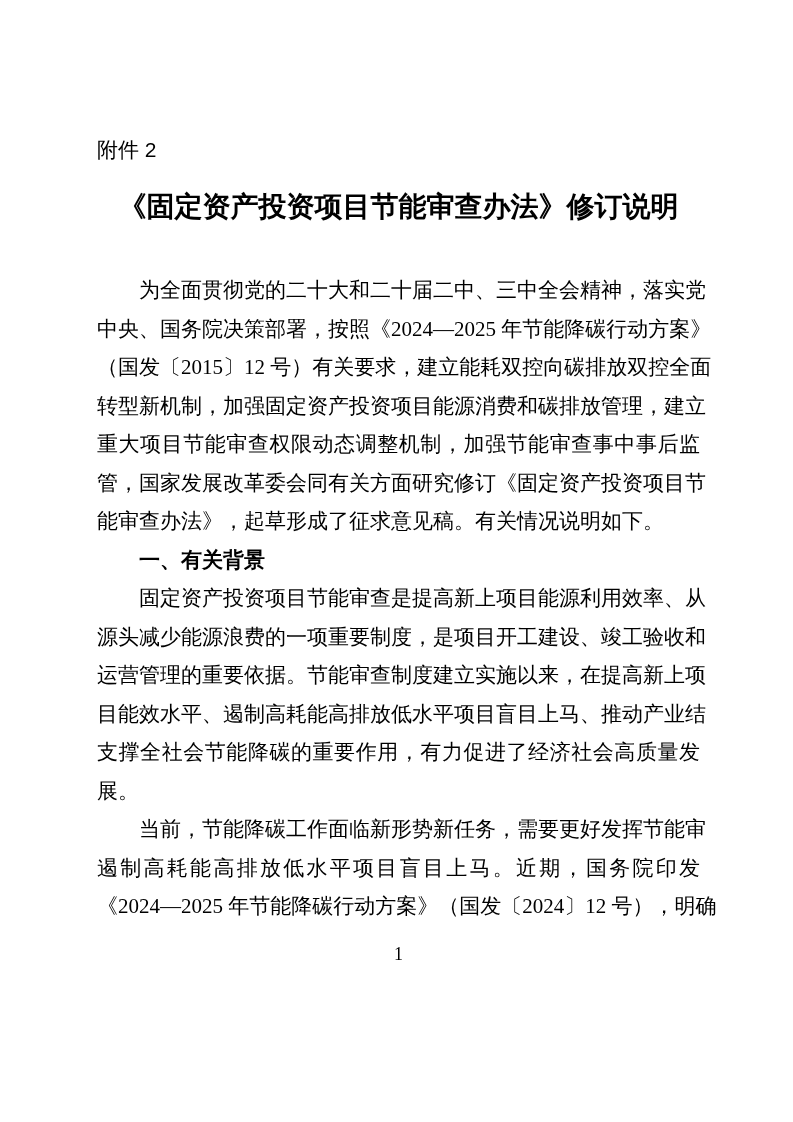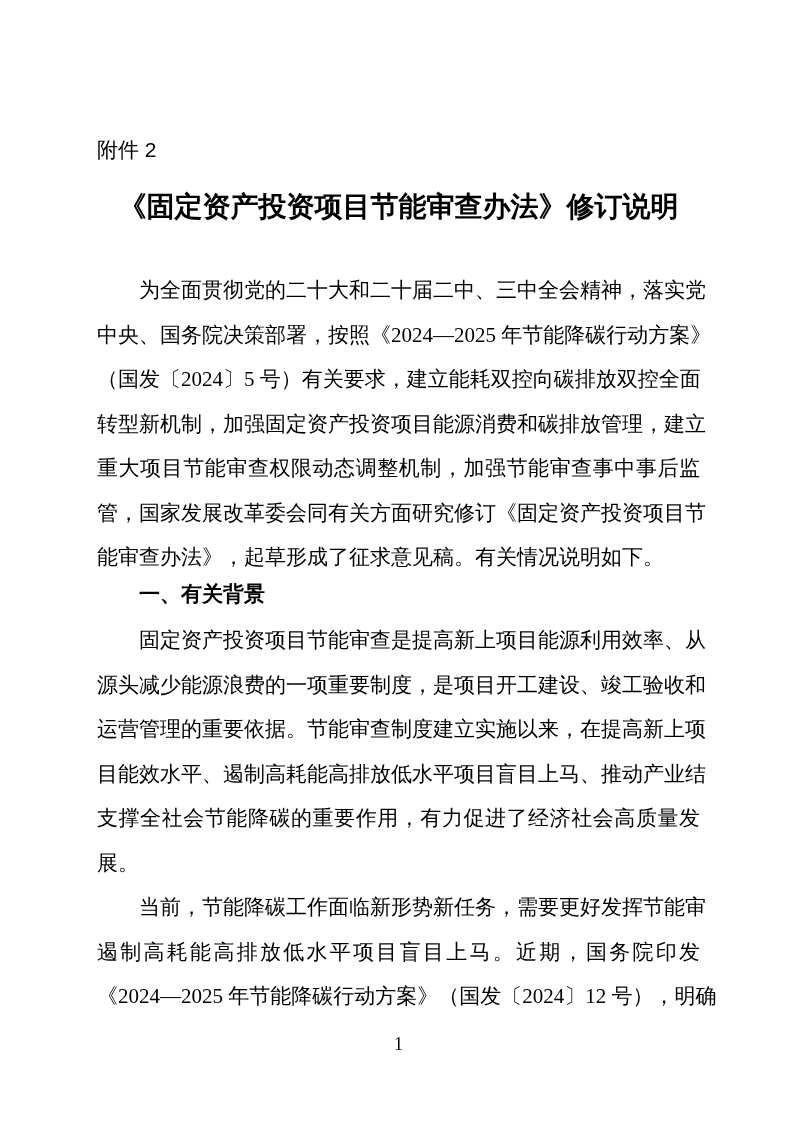--- a/index.html
+++ b/index.html
@@ -36,33 +36,32 @@
   .body-text {
     margin-top: 42px;
     font-size: 21px;
   }
   .line {
     line-height: 38.5px;
     height: 38.5px;
     text-align: justify;
     text-align-last: justify;
     white-space: nowrap;
-    margin-top: 6px;
   }
   .line.first {
     text-indent: 2em;
   }
   .line.last {
     text-align: right;
     text-align-last: left;
   }
   .section-heading {
     line-height: 38.5px;
     height: 38.5px;
-    font-family: Liberation Mono, monospace;
+    font-family: Liberation Sans, sans-serif;
     font-weight: bold;
     text-indent: 2em;
     text-align: left;
   }
   .page-number {
     margin-top: 16px;
     font-size: 18px;
     line-height: 24px;
     text-align: center;
   }
@@ -74,21 +73,21 @@
 
   <div class="attachment">附件 2</div>
 
   <div class="doc-title">《固定资产投资项目节能审查办法》修订说明</div>
 
   <div class="body-text">
 
     <div>
       <div class="line first">为全面贯彻党的二十大和二十届二中、三中全会精神，落实党</div>
       <div class="line">中央、国务院决策部署，按照《2024—2025 年节能降碳行动方案》</div>
-      <div class="line">（国发〔2024〕5 号）有关要求，建立能耗双控向碳排放双控全面</div>
+      <div class="line">（国发〔2015〕12 号）有关要求，建立能耗双控向碳排放双控全面</div>
       <div class="line">转型新机制，加强固定资产投资项目能源消费和碳排放管理，建立</div>
       <div class="line">重大项目节能审查权限动态调整机制，加强节能审查事中事后监</div>
       <div class="line">管，国家发展改革委会同有关方面研究修订《固定资产投资项目节</div>
       <div class="line last">能审查办法》，起草形成了征求意见稿。有关情况说明如下。</div>
     </div>
 
     <div class="section-heading">一、有关背景</div>
 
     <div>
       <div class="line first">固定资产投资项目节能审查是提高新上项目能源利用效率、从</div>

